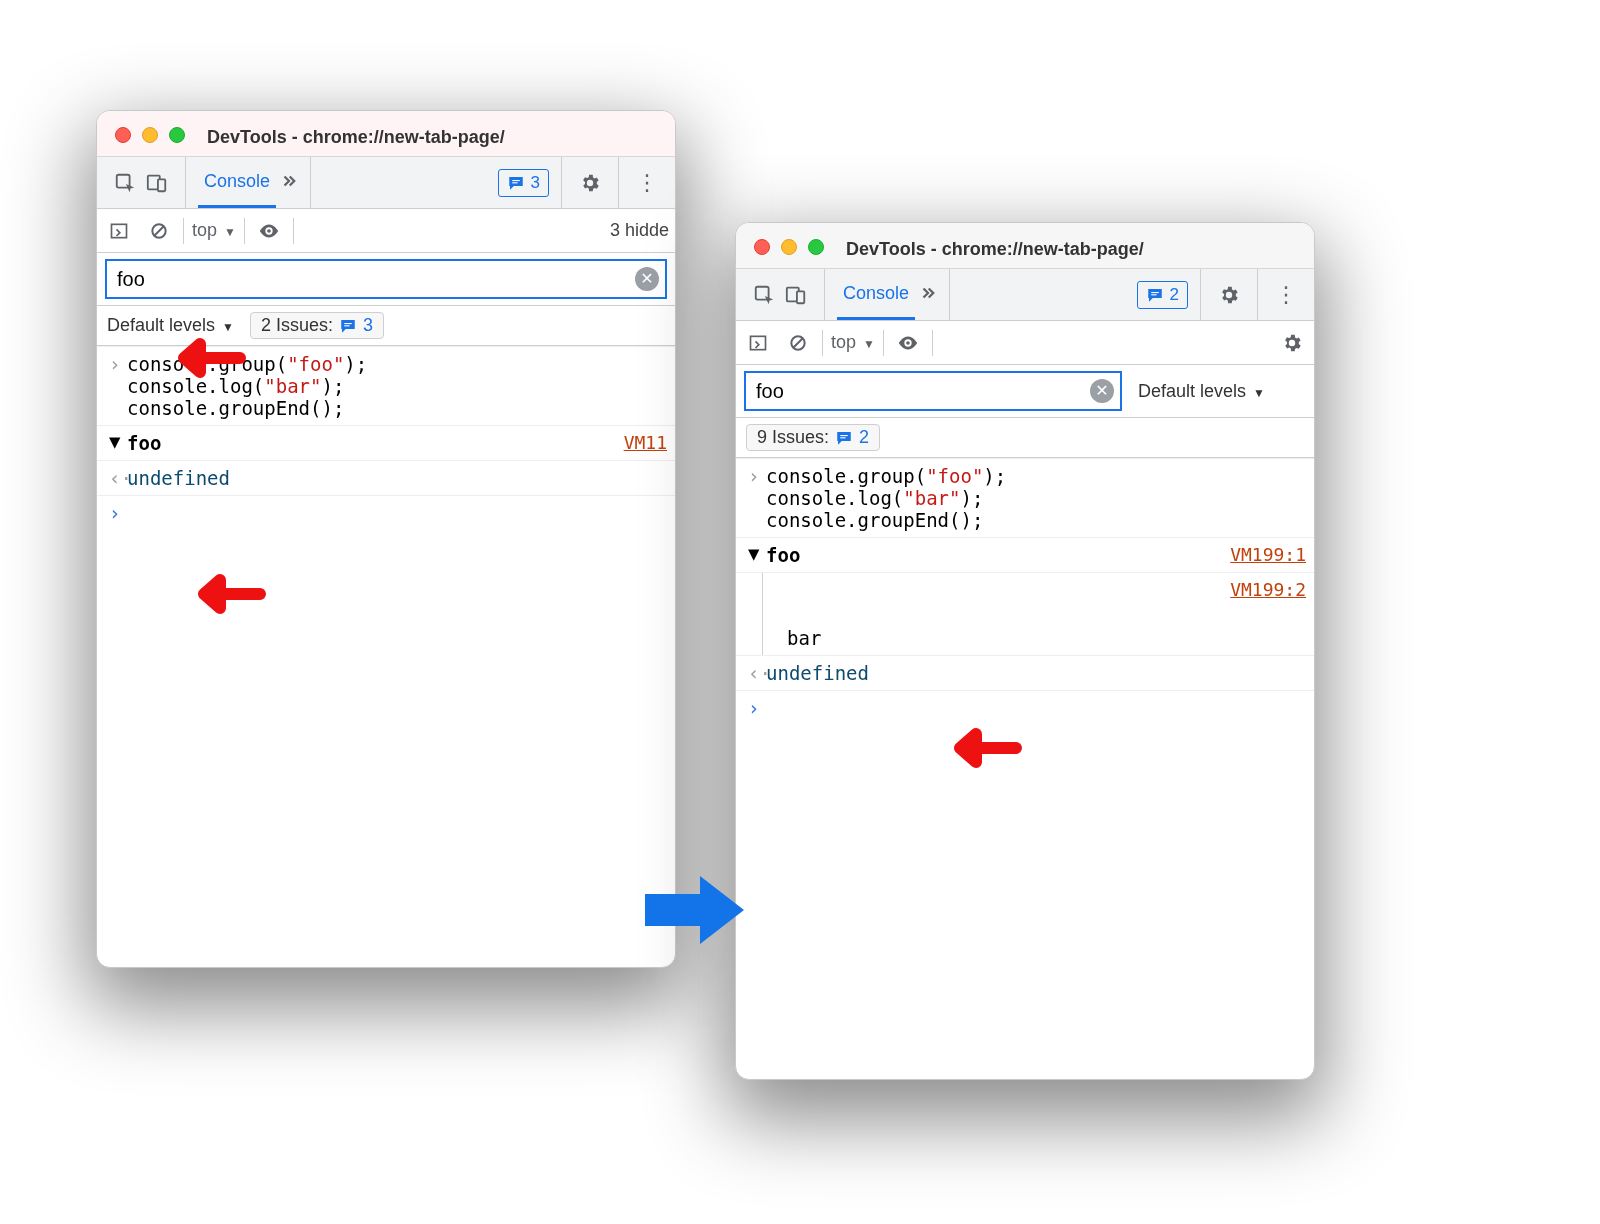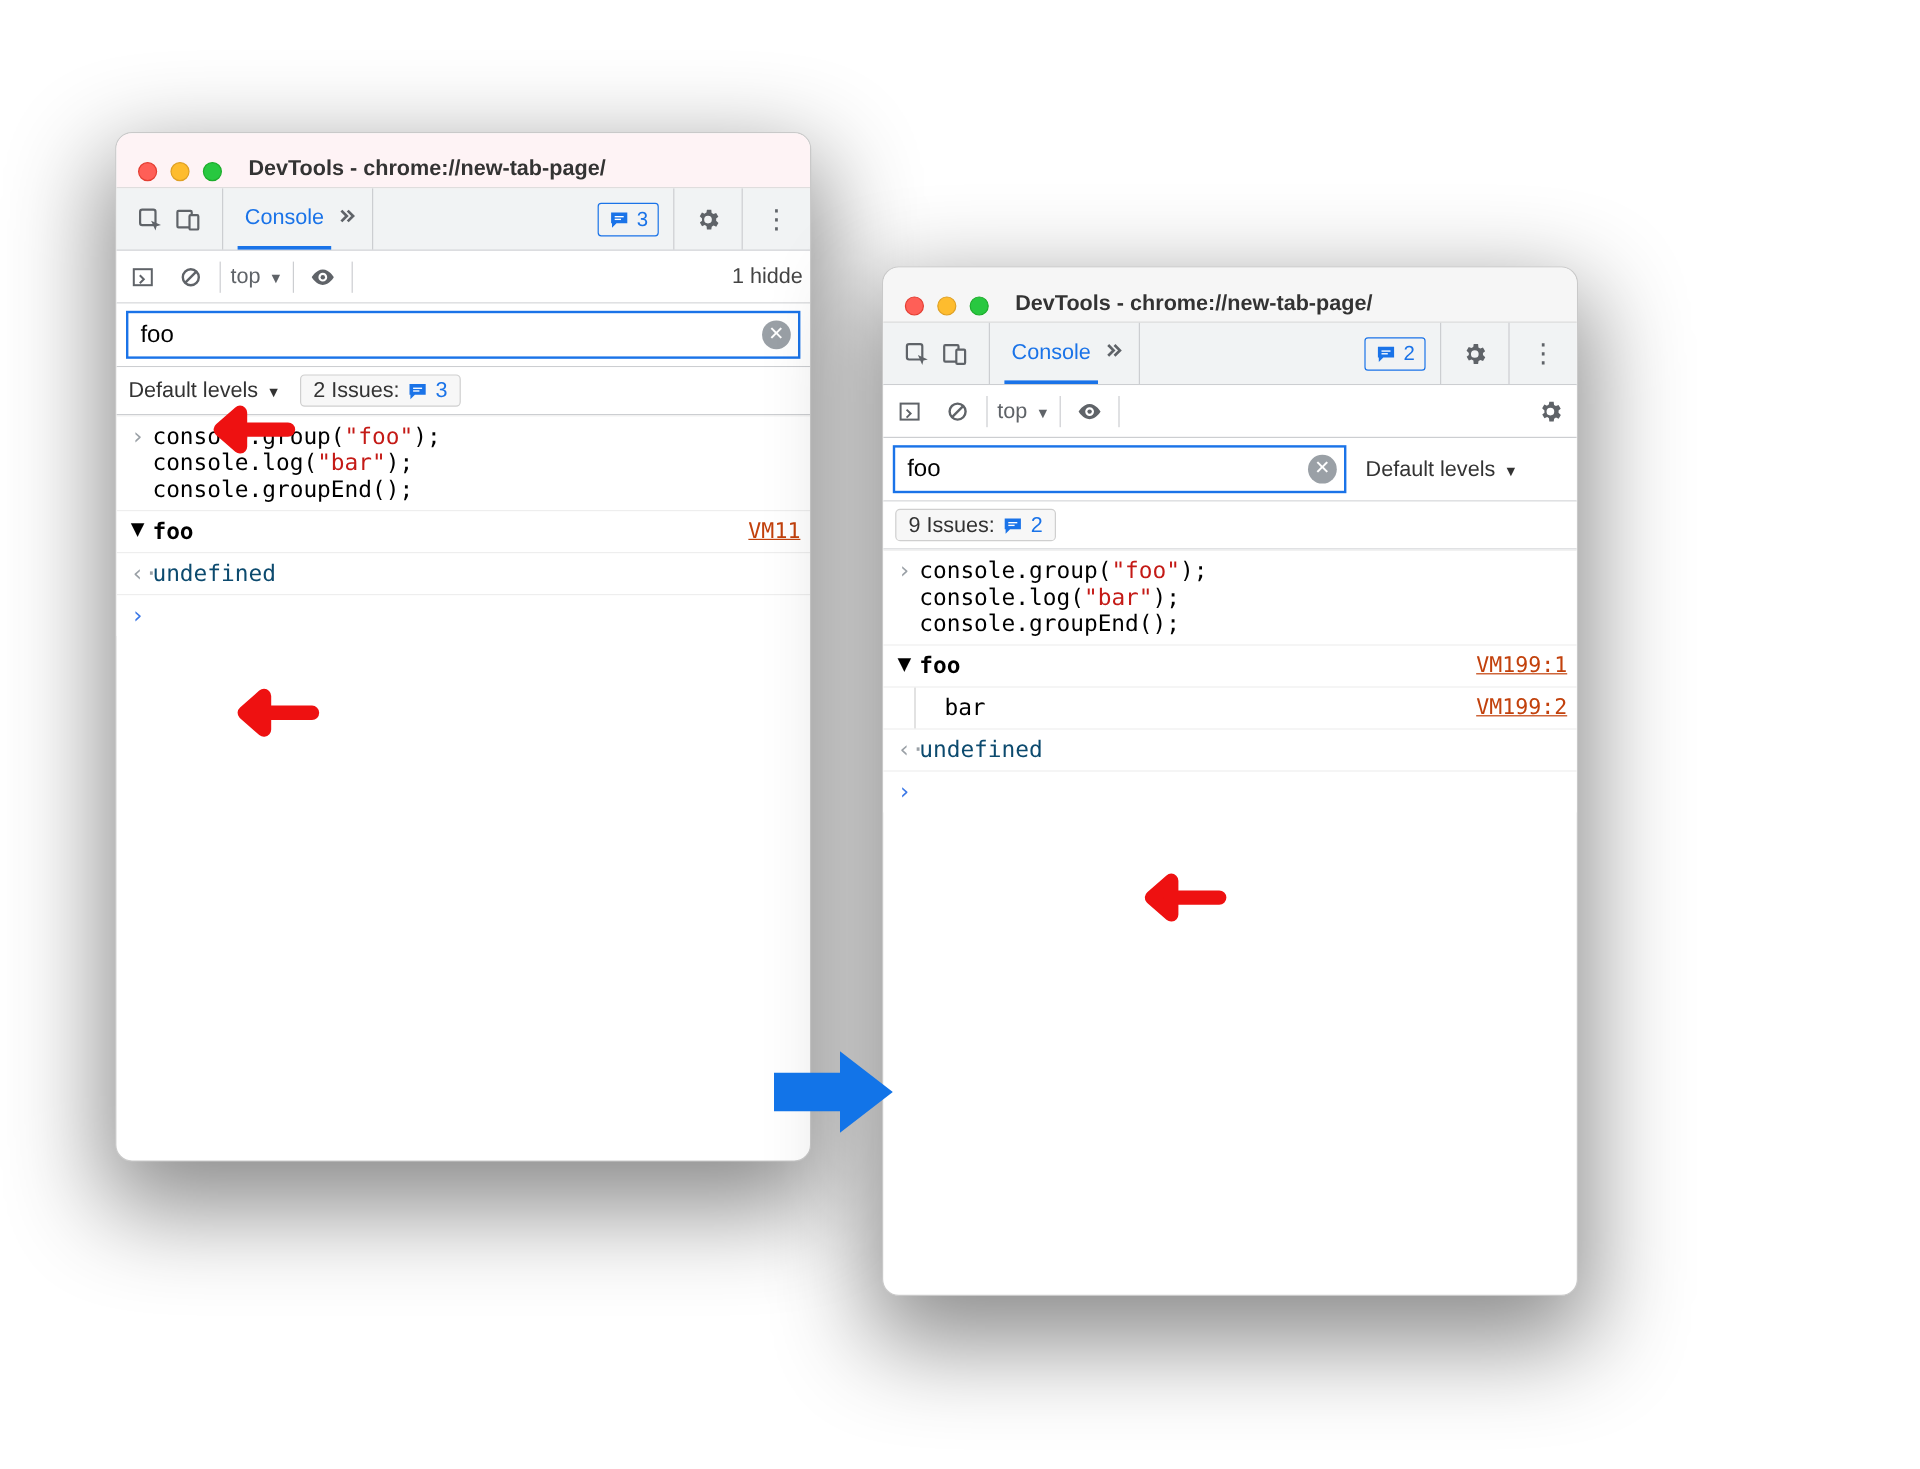--- a/index.html
+++ b/index.html
@@ -18,22 +18,22 @@
     position: absolute;
     background: #fff;
     border-radius: 14px;
     box-shadow: 0 30px 80px 10px rgba(0,0,0,0.45);
     overflow: hidden;
     border: 1px solid #c9c9c9;
   }
   .win-title {
     height: 46px;
     display: flex;
-    align-items: flex-end;
-    padding: 5px 18px;
+    align-items: flex-start;
+    padding: 16px 18px;
     border-bottom: 1px solid #d7d7d7;
   }
   .pinkish { background: #fef3f5; }
   .plainish { background: #f6f6f6; }
   .traffic { display: flex; gap: 11px; margin-right: 22px; }
   .dot { width: 16px; height: 16px; border-radius: 50%; }
   .dot.red { background: #ff5f57; border: 1px solid #e33e32; }
   .dot.yellow { background: #febc2e; border: 1px solid #dfa023; }
   .dot.green { background: #28c840; border: 1px solid #1dad2c; }
   .title-text { font-size: 18px; font-weight: 700; color: #333; }
@@ -206,21 +206,21 @@
     </span>
     <span class="sep"></span>
     <span class="tb-icon">
       <svg width="22" height="22" viewBox="0 0 24 24" fill="#5f6368">
           <path d="M12 5C6 5 2 12 2 12s4 7 10 7 10-7 10-7-4-7-10-7zm0 11a4 4 0 1 1 4-4 4 4 0 0 1-4 4z"></path>
           <circle cx="12" cy="12" r="2"></circle>
         </svg>
     </span>
     <span class="sep"></span>
     <span style="flex:1"></span>
-    <span style="color:#444;">1 hidde</span>
+    <span style="color:#444;">3 hidde</span>
   </div>
 
   <div class="filter-row">
     <div class="filter-input" style="flex:1;">
       <input value="foo" style="">
       <span class="clear-btn">✕</span>
     </div>
   </div>
 
   <div class="levels-row">
@@ -383,21 +383,21 @@
 <span>console.groupEnd();</span></span>
     </div>
     <div class="row mono">
       <span class="gcaret" style="color:#000;"><span class="disc">▼</span></span>
       <span class="grp-lbl">foo</span>
       <span class="src mono">VM199:1</span>
     </div>
     <div class="row mono" style="padding:0 8px 0 0;">
       <div class="child-indent" style="flex:1;">
         <span class="bar"></span>
-        <span style="padding:6px 0 6px 14px;">bar</span>
+        <span style="padding:6px 0 6px 14px;margin-top:48px;">bar</span>
         <span class="src mono" style="padding:6px 0;">VM199:2</span>
       </div>
     </div>
     <div class="row mono">
       <span class="ret">‹·</span>
       <span class="und">undefined</span>
     </div>
     <div class="row mono noline">
       <span class="prompt">›</span>
     </div>

